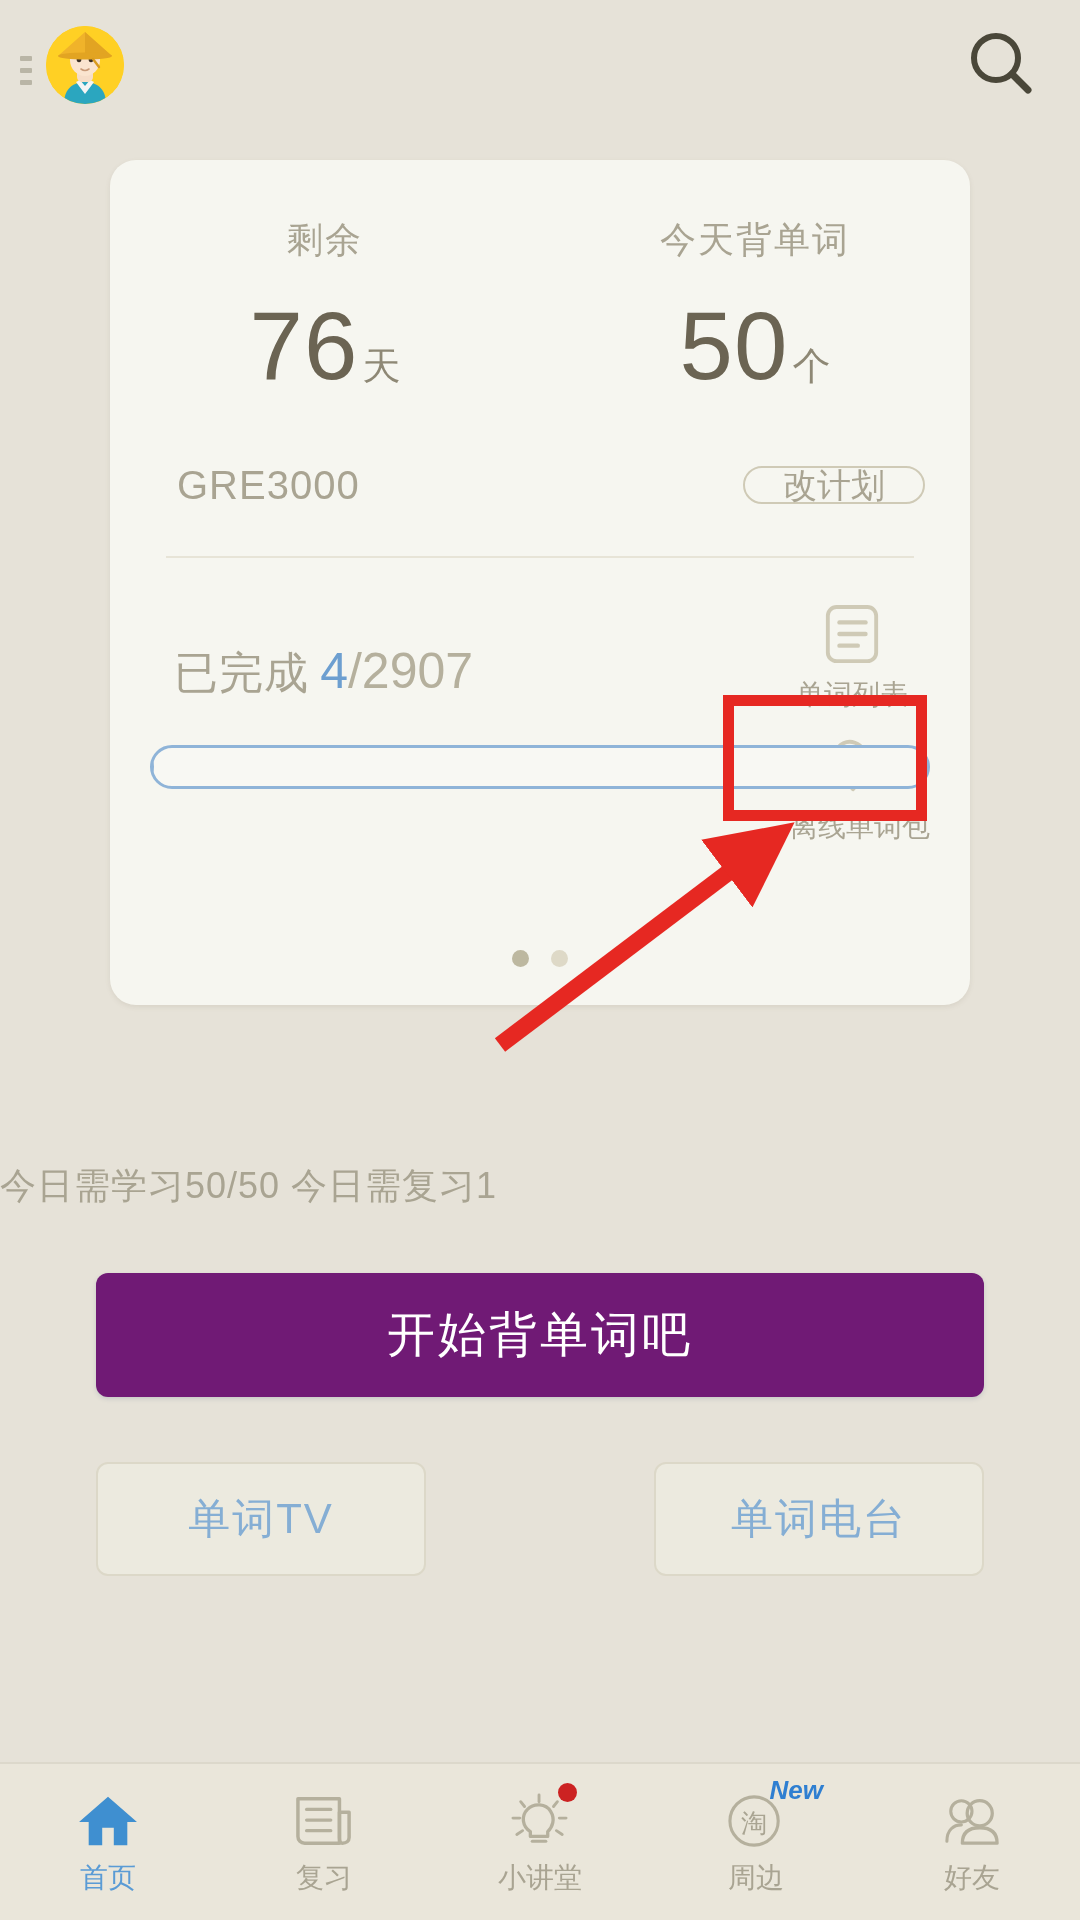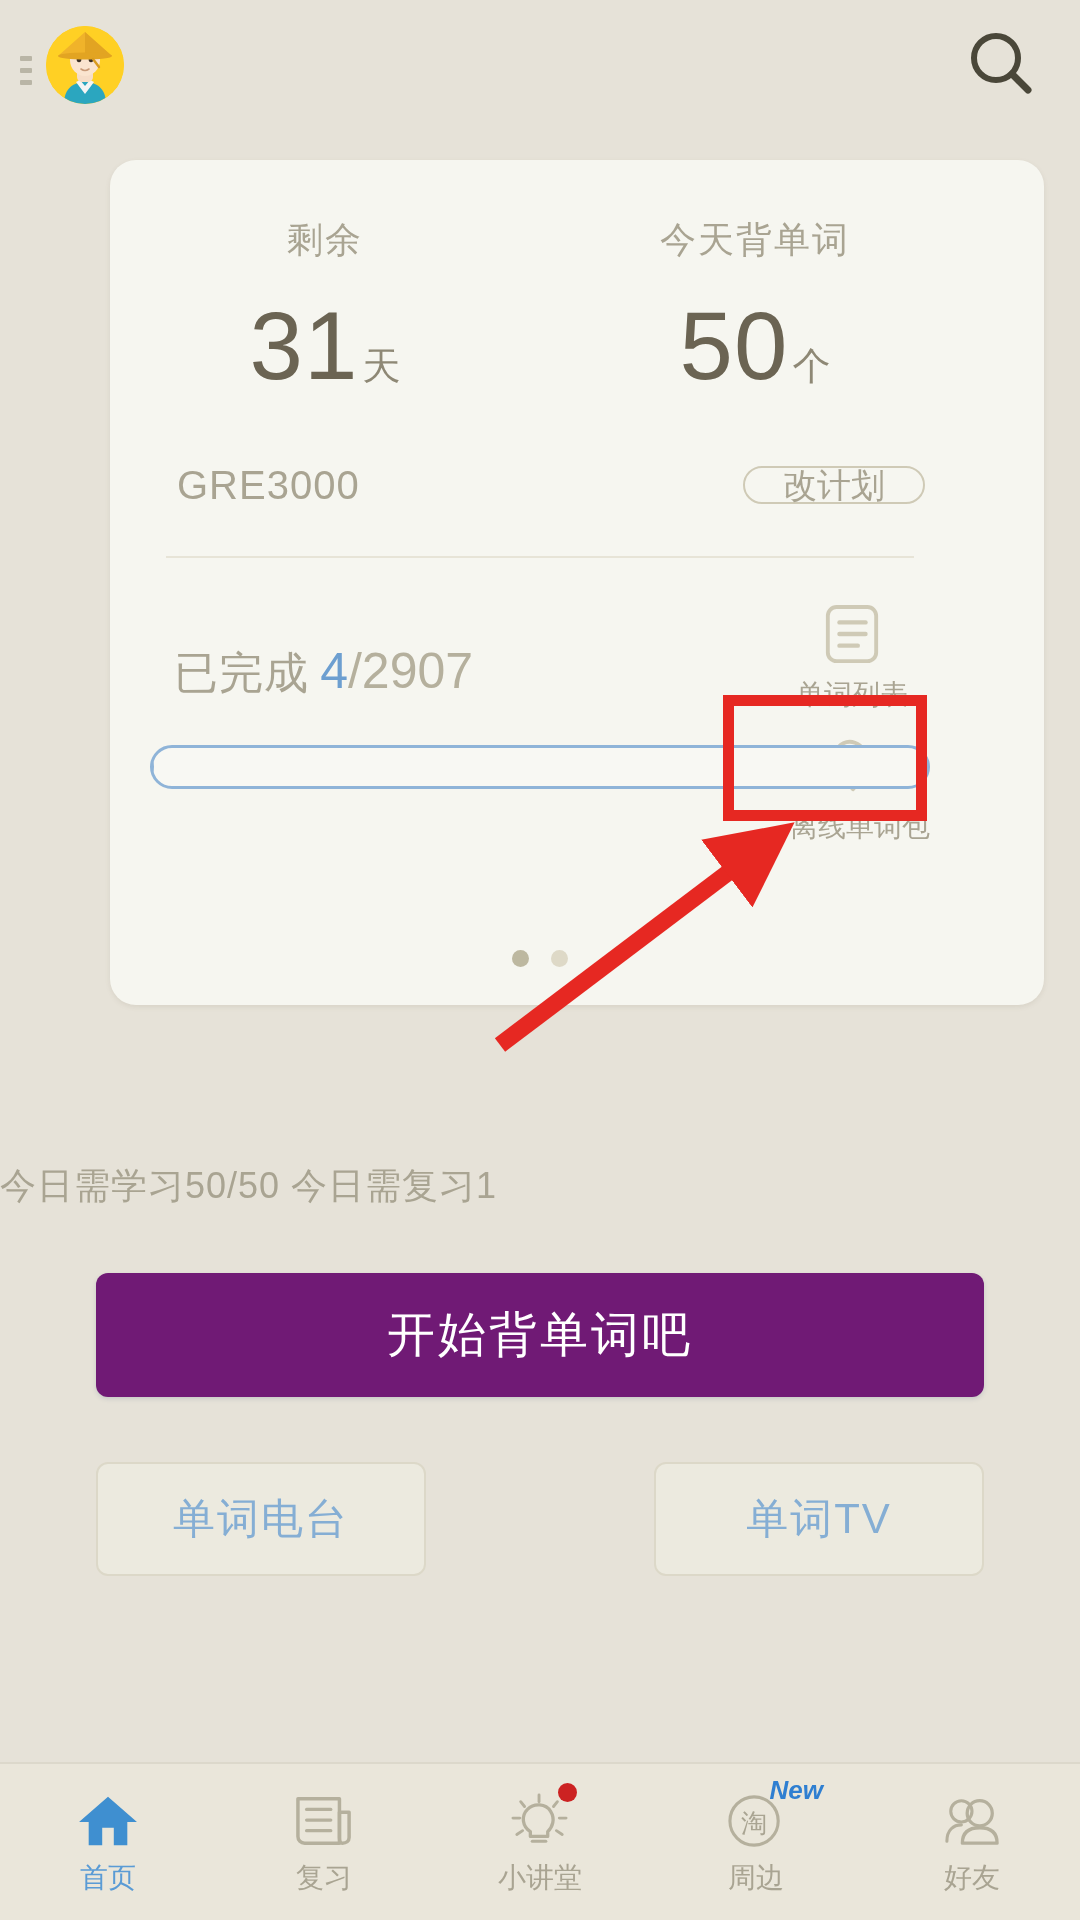--- a/index.html
+++ b/index.html
@@ -52,21 +52,21 @@
     right: 36px;
     top: 24px;
     width: 84px;
     height: 84px;
   }
   
   .card {
     position: absolute;
     left: 110px;
     top: 160px;
-    width: 934px;
+    width: 860px;
     height: 845px;
     background: #f6f6f0;
     border-radius: 26px;
     box-shadow: 0 2px 5px rgba(120,115,95,0.13);
   }
   .stats {
     position: absolute;
     top: 62px;
     left: 0;
     width: 860px;
@@ -372,21 +372,21 @@
     </svg>
   </div>
 </div>
 
 <div class="card">
 
   <div class="stats">
     <div class="stat">
       <div class="stat-label">剩余</div>
       <div class="stat-value">
-        <span class="stat-num">31</span><span class="stat-unit">天</span>
+        <span class="stat-num">76</span><span class="stat-unit">天</span>
       </div>
     </div>
     <div class="stat">
       <div class="stat-label">今天背单词</div>
       <div class="stat-value">
         <span class="stat-num">50</span><span class="stat-unit">个</span>
       </div>
     </div>
   </div>
 
@@ -447,22 +447,22 @@
     </marker>
   </defs>
   <line x1="30" y1="355" x2="288" y2="160" stroke="#e62822" stroke-width="17" marker-end="url(#ah)" stroke-linecap="butt"></line>
 </svg>
 
 <div class="today-note">今日需学习50/50 今日需复习1</div>
 
 <div class="cta">开始背单词吧</div>
 
 <div class="secondary-row">
+  <div class="secondary-btn">单词TV</div>
   <div class="secondary-btn">单词电台</div>
-  <div class="secondary-btn">单词TV</div>
 </div>
 
 <div class="bottomnav">
 
   <div class="navitem active">
     <div class="nav-icon">
       <svg viewBox="0 0 64 58" width="62" height="56">
         <path d="M32 4 L62 30 L52 30 L52 54 L38 54 L38 36 L26 36 L26 54 L12 54 L12 30 L2 30 Z" fill="#3f8fd0"></path>
       </svg>
     </div>

